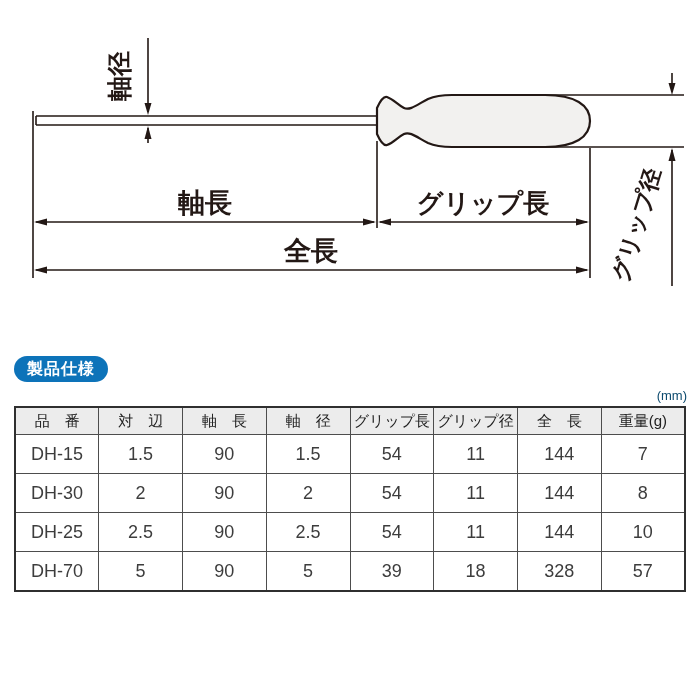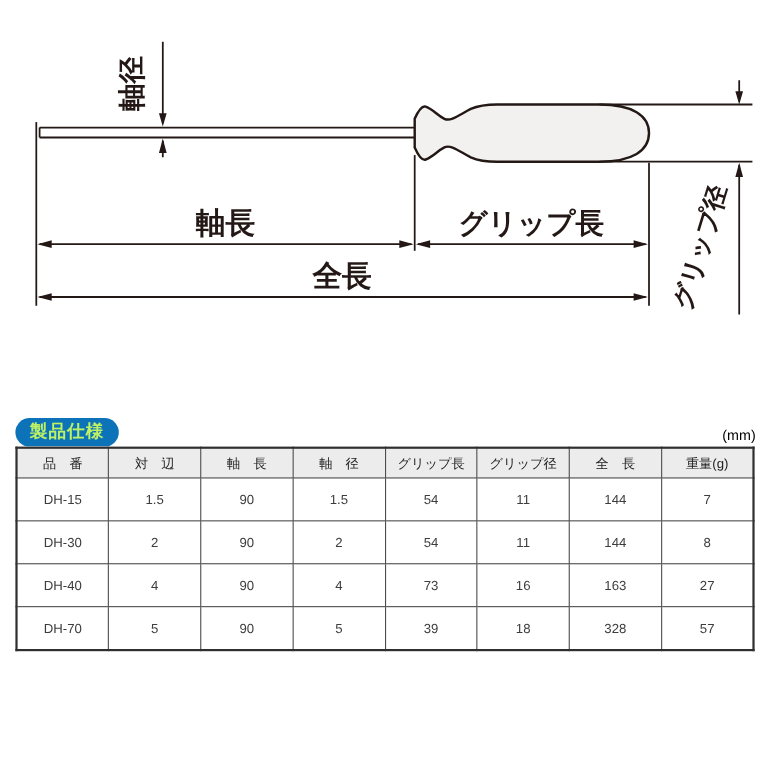--- a/index.html
+++ b/index.html
@@ -2,42 +2,42 @@
 <html><head>
 <meta charset="utf-8">
 <style>
   html,body{margin:0;padding:0;background:#ffffff;}
   body{width:700px;height:700px;font-family:"Liberation Sans","DejaVu Sans",sans-serif;}
   .page{position:relative;width:700px;height:700px;background:#fff;overflow:hidden;}
 
   .diagram-svg{position:absolute;top:0;left:0;}
 
   .badge{
-    position:absolute;left:14px;top:380px;
-    background:#0d73b9;color:#bef264;
+    position:absolute;left:14px;top:356px;
+    background:#0d73b9;color:#ffffff;
     font-size:16px;font-weight:bold;letter-spacing:1px;
     padding:3px 13px 4px 13px;border-radius:14px;line-height:1.2;
   }
   .unit-note{
     position:absolute;top:388px;right:13px;
-    font-size:13px;color:#000000;
+    font-size:13px;color:#0c4a6e;
   }
   table.spec{
     position:absolute;top:406px;left:14px;width:672px;
     border-collapse:collapse;table-layout:fixed;background:#fff;
     border:2px solid #2f2f2f;
   }
   table.spec th{
     height:26px;background:#ececec;color:#222;
-    font-size:12px;font-weight:normal;text-align:center;
+    font-size:15px;font-weight:normal;text-align:center;
     border:1.5px solid #4d4d4d;padding:0;
   }
   table.spec td{
     height:38px;color:#3d3d3d;background:#fff;
-    font-size:12px;text-align:center;vertical-align:middle;
+    font-size:18px;text-align:center;vertical-align:middle;
     border:1.5px solid #4d4d4d;padding:0;
   }
   .dim-label{font-weight:bold;fill:#231815;}
 </style>
 </head>
 <body>
 
 <div class="page">
 
   <svg class="diagram-svg" width="700" height="345" viewBox="0 0 700 345">
@@ -127,28 +127,28 @@
           <td>DH-30</td>
           <td>2</td>
           <td>90</td>
           <td>2</td>
           <td>54</td>
           <td>11</td>
           <td>144</td>
           <td>8</td>
         </tr>
         <tr>
-          <td>DH-40</td>
-          <td>4</td>
+          <td>DH-25</td>
+          <td>2.5</td>
           <td>90</td>
-          <td>4</td>
-          <td>73</td>
-          <td>16</td>
-          <td>163</td>
-          <td>27</td>
+          <td>2.5</td>
+          <td>54</td>
+          <td>11</td>
+          <td>144</td>
+          <td>10</td>
         </tr>
         <tr>
           <td>DH-70</td>
           <td>5</td>
           <td>90</td>
           <td>5</td>
           <td>39</td>
           <td>18</td>
           <td>328</td>
           <td>57</td>

